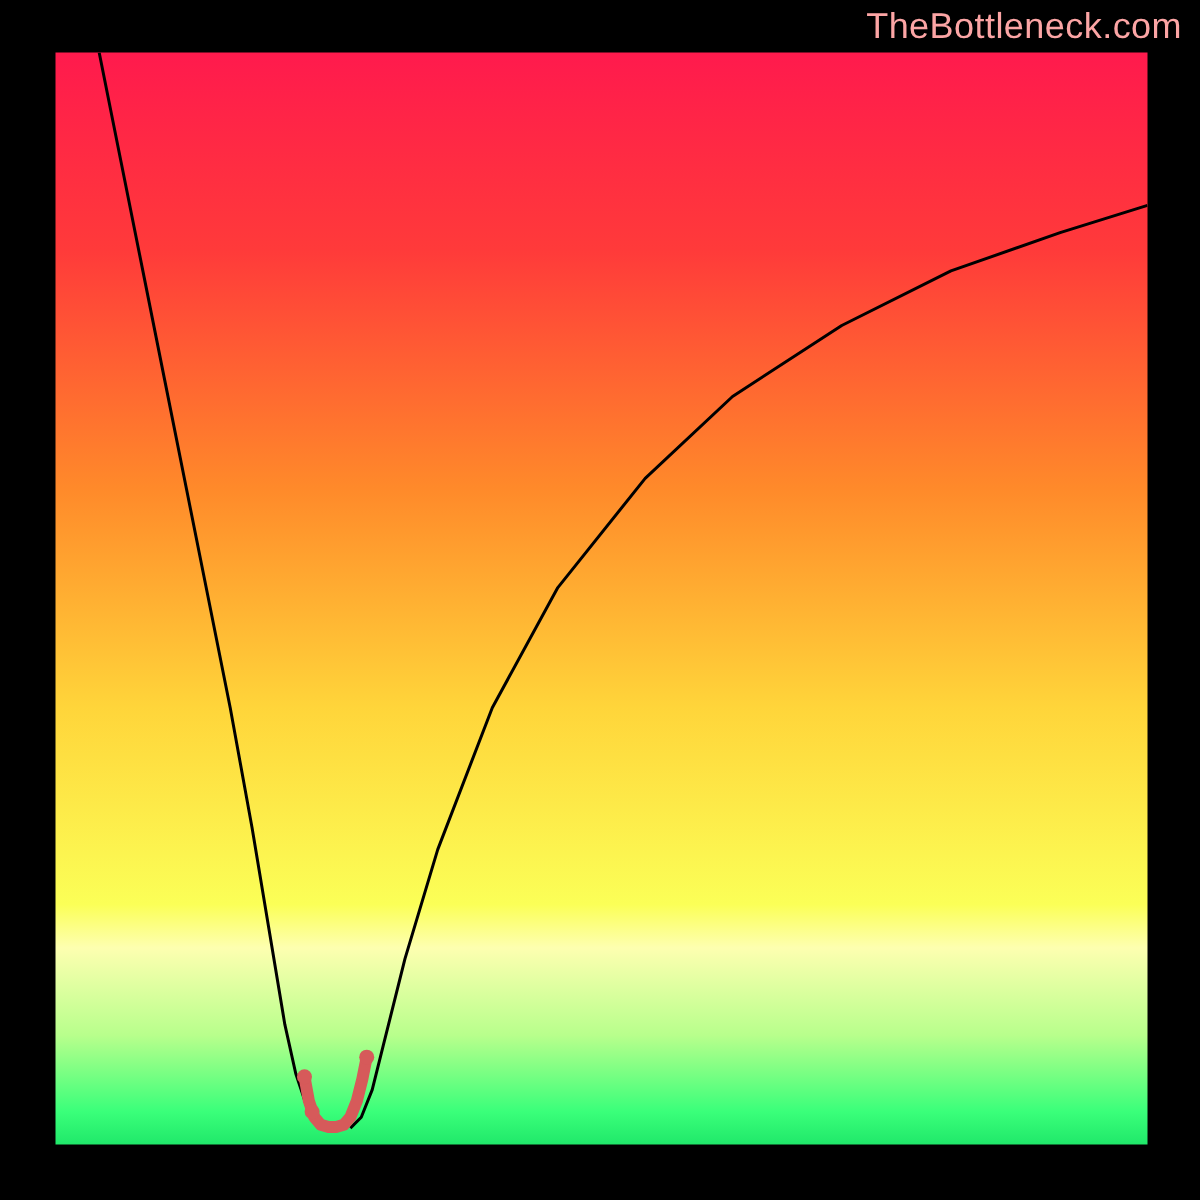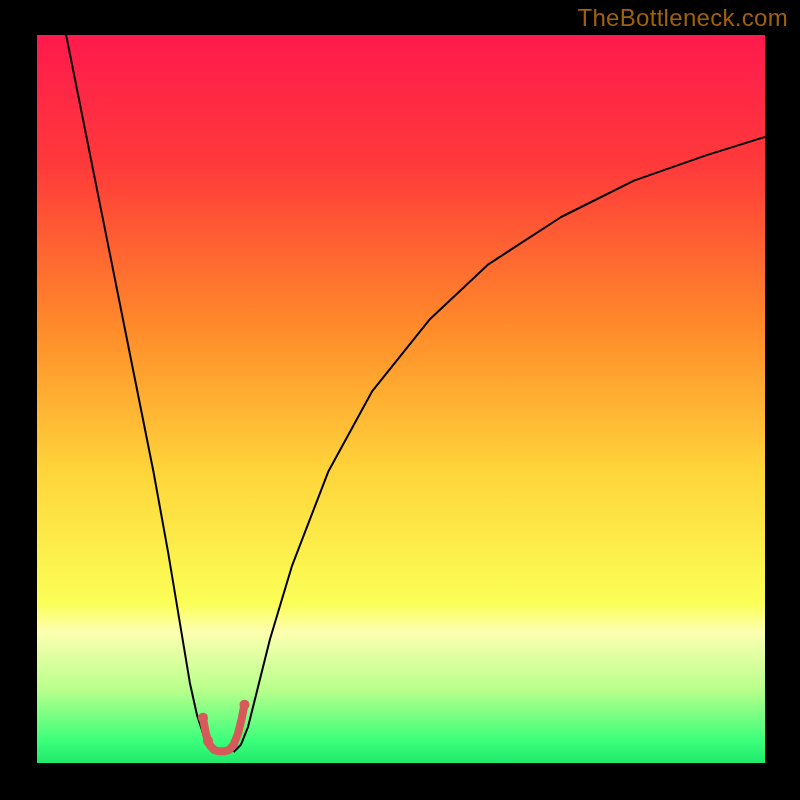--- a/index.html
+++ b/index.html
@@ -17,21 +17,21 @@
     width: 800px;
     height: 800px;
     background: #000000;
   }
   .watermark {
     position: absolute;
     top: 4px;
     right: 12px;
     font-family: Arial, Helvetica, sans-serif;
     font-size: 24px;
-    color: #a16207;
+    color: #fca5a5;
     letter-spacing: 0.3px;
     user-select: none;
   }
   svg {
     position: absolute;
     left: 0;
     top: 0;
   }
 </style>
 </head>

